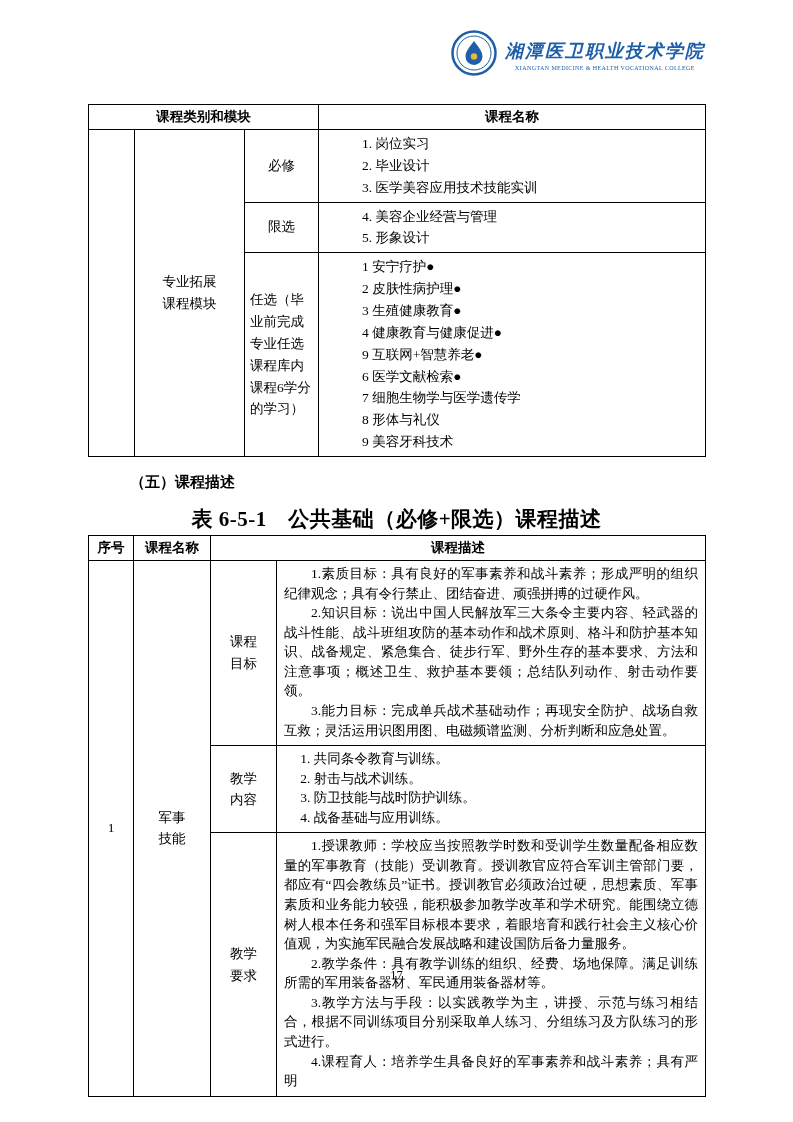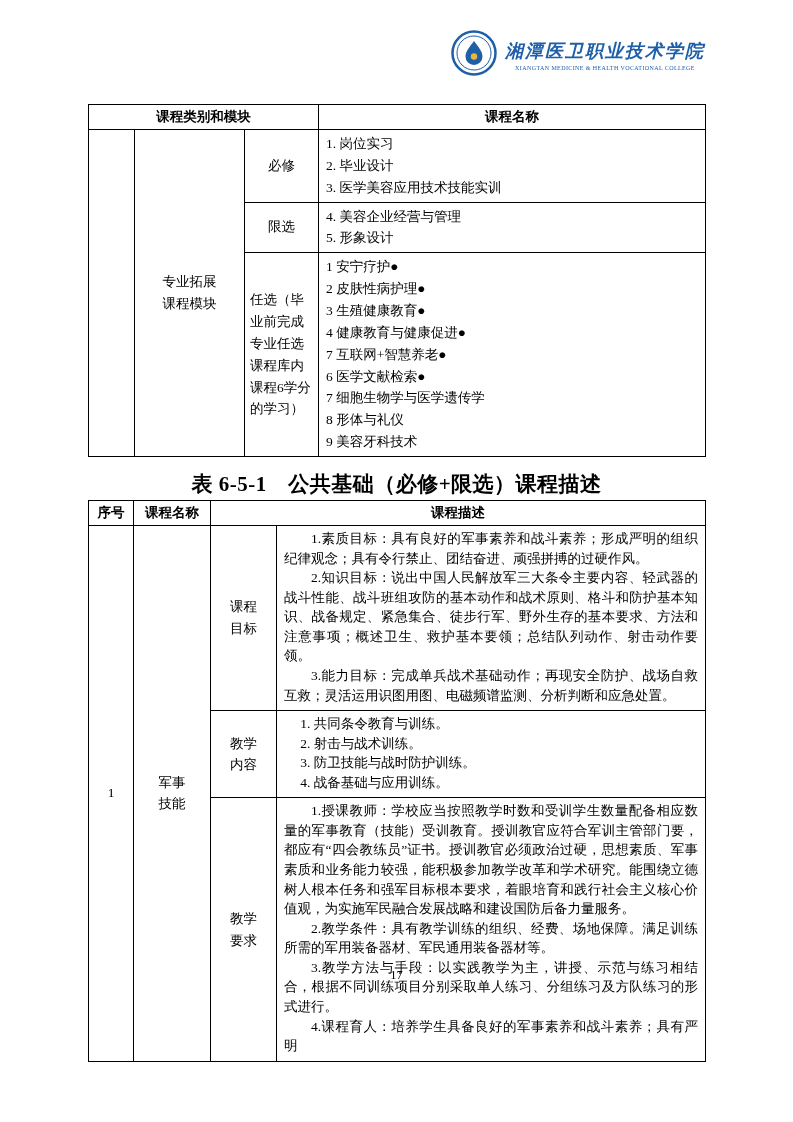--- a/index.html
+++ b/index.html
@@ -22,21 +22,21 @@
   table { border-collapse:collapse; table-layout:fixed; width:617px; }
   td,th { border:1px solid #000; font-size:13.5px; vertical-align:middle; }
   th { text-align:center; font-weight:bold; padding:3px 2px; }
 
   
   .t1 .type-cell { text-align:center; }
   .t1 .module-cell { text-align:center;margin-left:8px; }
   .t1 .module-cell span { display:inline-block; width:60px; line-height:1.6; }
   .t1 .elective-cell { text-align:left; padding:4px 5px; line-height:1.62; vertical-align:middle; }
   .t1 .courses-cell { padding:3px 7px; line-height:1.62; vertical-align:middle; }
-  .t1 .courses-cell div { white-space:nowrap; overflow:hidden; }
+  .t1 .courses-cell div { white-space:nowrap; overflow:hidden;margin-left:36px; }
 
   
   .note { margin-top:7px; font-size:13.5px; }
   .section-heading { margin-top:16px; padding-left:42px; font-size:15px; font-weight:bold; }
   .table-title { margin-top:13px; text-align:center; font-size:21px; font-weight:bold; letter-spacing:0.5px; }
 
   
   .t2 { margin-top:2px; }
   .t2 .center-cell { text-align:center; }
   .t2 .narrow-wrap span { display:inline-block; width:30px; line-height:1.6; }
@@ -99,31 +99,32 @@
         <div>5. 形象设计</div>
       </td>
     </tr>
     <tr style="height:186px">
       <td class="elective-cell">任选（毕业前完成专业任选课程库内课程6学分的学习）</td>
       <td class="courses-cell">
         <div>1 安宁疗护●</div>
         <div>2 皮肤性病护理●</div>
         <div>3 生殖健康教育●</div>
         <div>4 健康教育与健康促进●</div>
-        <div>7 互联网+智慧养老●</div>
+        <div>9 互联网+智慧养老●</div>
         <div>6 医学文献检索●</div>
         <div>7 细胞生物学与医学遗传学</div>
         <div>8 形体与礼仪</div>
         <div>9 美容牙科技术</div>
       </td>
     </tr>
   </tbody>
     </table>
 
 
+  <h3 class="section-heading">（五）课程描述</h3>
 
   <h4 class="table-title">表 6-5-1　公共基础（必修+限选）课程描述</h4>
 
   <table class="t2">
     <colgroup>
       <col style="width:45px">
         <col style="width:77px">
         <col style="width:66px">
         <col style="width:429px">
     </colgroup>

